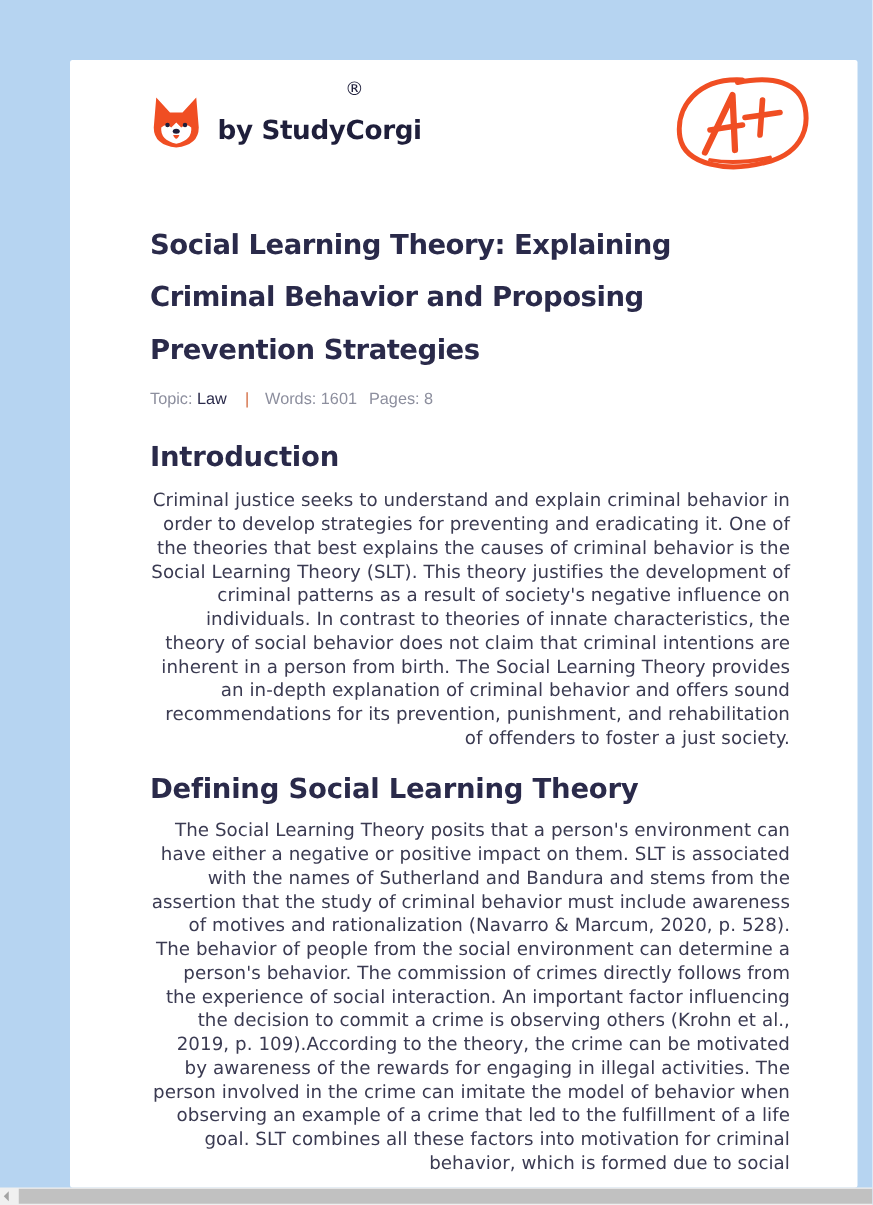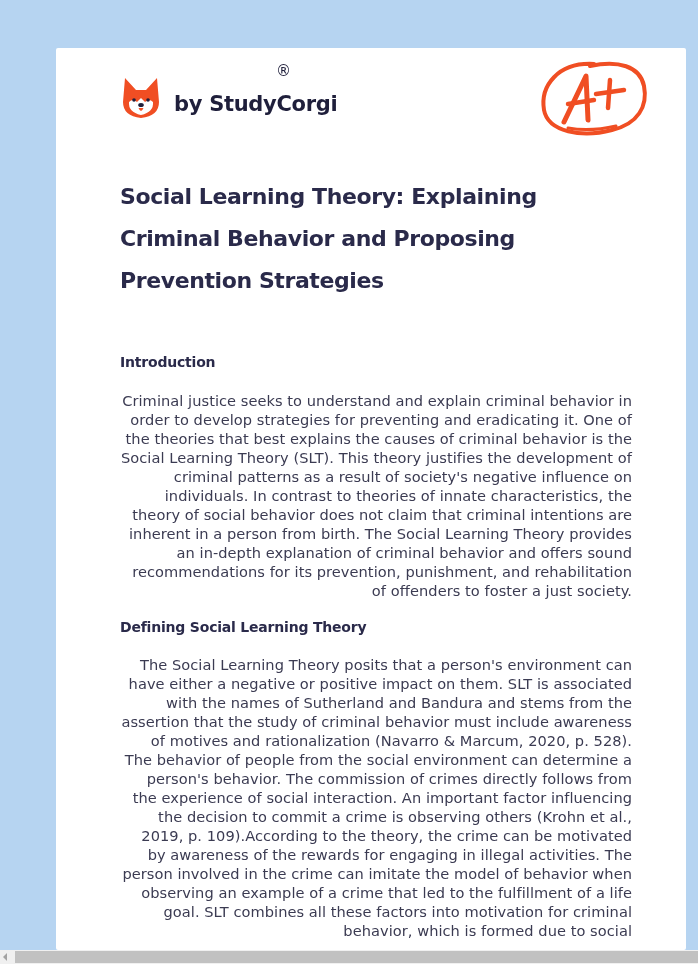--- a/index.html
+++ b/index.html
@@ -90,21 +90,21 @@
     }
     .meta .pages {
       margin-left: 6px;
     }
     .section-h {
       position: absolute;
       left: 64px;
       margin: 0;
       font-family: "DejaVu Sans", sans-serif;
       font-weight: bold;
-      font-size: 14px;
+      font-size: 22px;
       color: #2a2a4a;
       letter-spacing: -0.2px;
     }
     .para {
       position: absolute;
       left: 64px;
       width: 512px;
       margin: 0;
       font-family: "DejaVu Sans", sans-serif;
       font-size: 14.6px;
@@ -162,20 +162,27 @@
     <path d="M56 6 C20 4 2 28 6 52 C10 74 44 80 74 72 C100 66 110 48 106 28 C102 8 80 2 52 8" fill="none" stroke="#f04e23" stroke-width="4" stroke-linecap="round"></path>
     <path d="M26 64 L48 18 L50 62" fill="none" stroke="#f04e23" stroke-width="5" stroke-linecap="round" stroke-linejoin="round"></path>
     <path d="M30 46 L56 42" fill="none" stroke="#f04e23" stroke-width="4.5" stroke-linecap="round"></path>
     <path d="M72 22 L70 50" fill="none" stroke="#f04e23" stroke-width="4.5" stroke-linecap="round"></path>
     <path d="M58 36 L86 32" fill="none" stroke="#f04e23" stroke-width="4.5" stroke-linecap="round"></path>
     <path d="M30 70 Q52 74 78 68" fill="none" stroke="#f04e23" stroke-width="3" stroke-linecap="round"></path>
   </svg>
 
   <h1 class="title">Social Learning Theory: Explaining Criminal Behavior and Proposing Prevention Strategies</h1>
 
+  <div class="meta">
+    <span>Topic:</span>
+    <span class="topic-val">Law</span>
+    <span class="sep">|</span>
+    <span>Words: 1601</span>
+    <span class="pages">Pages: 8</span>
+  </div>
 
   <h2 class="section-h" style="top:306px;">Introduction</h2>
   <p class="para" style="top:343px;">Criminal justice seeks to understand and explain criminal behavior in order to develop strategies for preventing and eradicating it. One of the theories that best explains the causes of criminal behavior is the Social Learning Theory (SLT). This theory justifies the development of criminal patterns as a result of society's negative influence on individuals. In contrast to theories of innate characteristics, the theory of social behavior does not claim that criminal intentions are inherent in a person from birth. The Social Learning Theory provides an in-depth explanation of criminal behavior and offers sound recommendations for its prevention, punishment, and rehabilitation of offenders to foster a just society.</p>
 
   <h2 class="section-h" style="top:571px;">Defining Social Learning Theory</h2>
   <p class="para" style="top:607px;">The Social Learning Theory posits that a person's environment can have either a negative or positive impact on them. SLT is associated with the names of Sutherland and Bandura and stems from the assertion that the study of criminal behavior must include awareness of motives and rationalization (Navarro &amp; Marcum, 2020, p. 528). The behavior of people from the social environment can determine a person's behavior. The commission of crimes directly follows from the experience of social interaction. An important factor influencing the decision to commit a crime is observing others (Krohn et al., 2019, p. 109).According to the theory, the crime can be motivated by awareness of the rewards for engaging in illegal activities. The person involved in the crime can imitate the model of behavior when observing an example of a crime that led to the fulfillment of a life goal. SLT combines all these factors into motivation for criminal behavior, which is formed due to social</p>
 </div>
 
 <div class="hscroll">
   <span class="arrow-left"></span>

